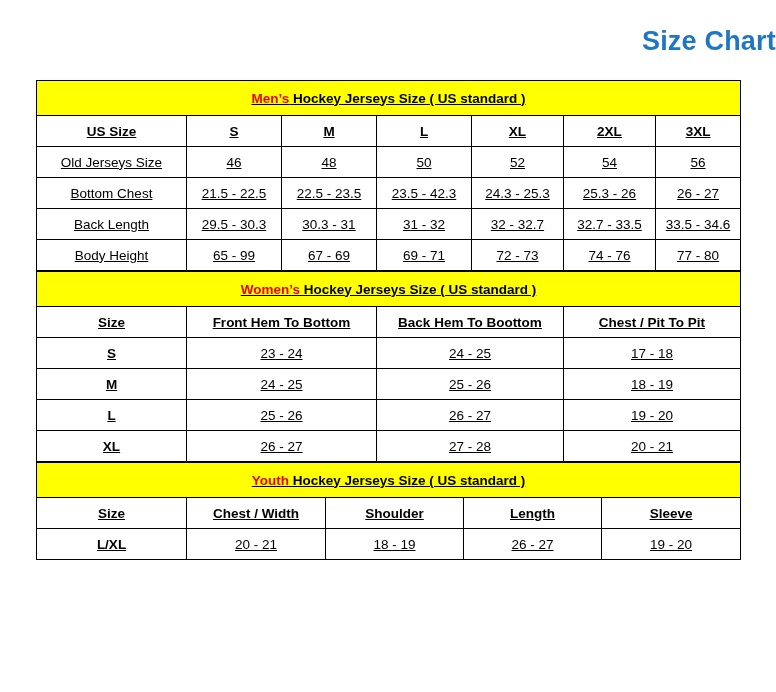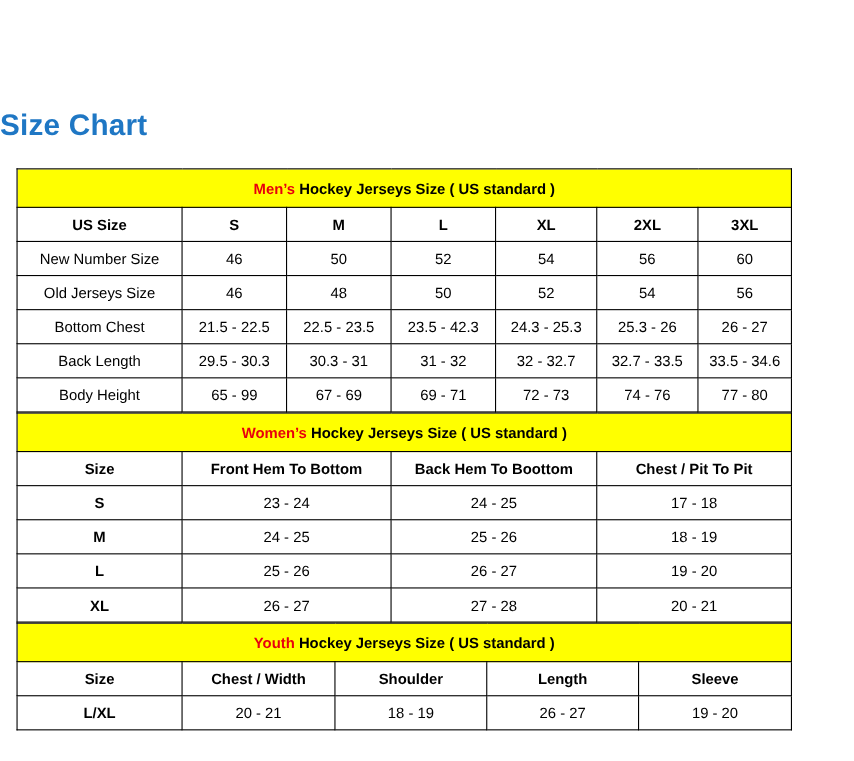--- a/index.html
+++ b/index.html
@@ -14,29 +14,30 @@
     color: #000000;
     overflow: hidden;
   }
   .page {
     position: relative;
     width: 776px;
     height: 692px;
     box-sizing: border-box;
   }
   .title {
-    text-align: left;
+    text-align: right;
     color: #1f77c4;
     font-size: 27px;
     font-weight: bold;
-    padding-top: 99px;
+    padding-top: 26px;
     letter-spacing: 0.2px;
   }
   .chart-wrap {
-    margin: 23px 36px 0 15px;
+    margin: 23px 36px 0 36px;
+    text-decoration: underline;
   }
   table.size-table {
     border-collapse: collapse;
     width: 704px;
     table-layout: fixed;
   }
   table.size-table td {
     border: 1px solid #000000;
     text-align: center;
     vertical-align: middle;
@@ -89,29 +90,20 @@
         <tr>
           <td class="colhead">US Size</td>
           <td class="colhead">S</td>
           <td class="colhead">M</td>
           <td class="colhead">L</td>
           <td class="colhead">XL</td>
           <td class="colhead">2XL</td>
           <td class="colhead">3XL</td>
         </tr>
         <tr>
-          <td class="rowlabel">New Number Size</td>
-          <td>46</td>
-          <td>50</td>
-          <td>52</td>
-          <td>54</td>
-          <td>56</td>
-          <td>60</td>
-        </tr>
-        <tr>
           <td class="rowlabel">Old Jerseys Size</td>
           <td>46</td>
           <td>48</td>
           <td>50</td>
           <td>52</td>
           <td>54</td>
           <td>56</td>
         </tr>
         <tr>
           <td class="rowlabel">Bottom Chest</td>

